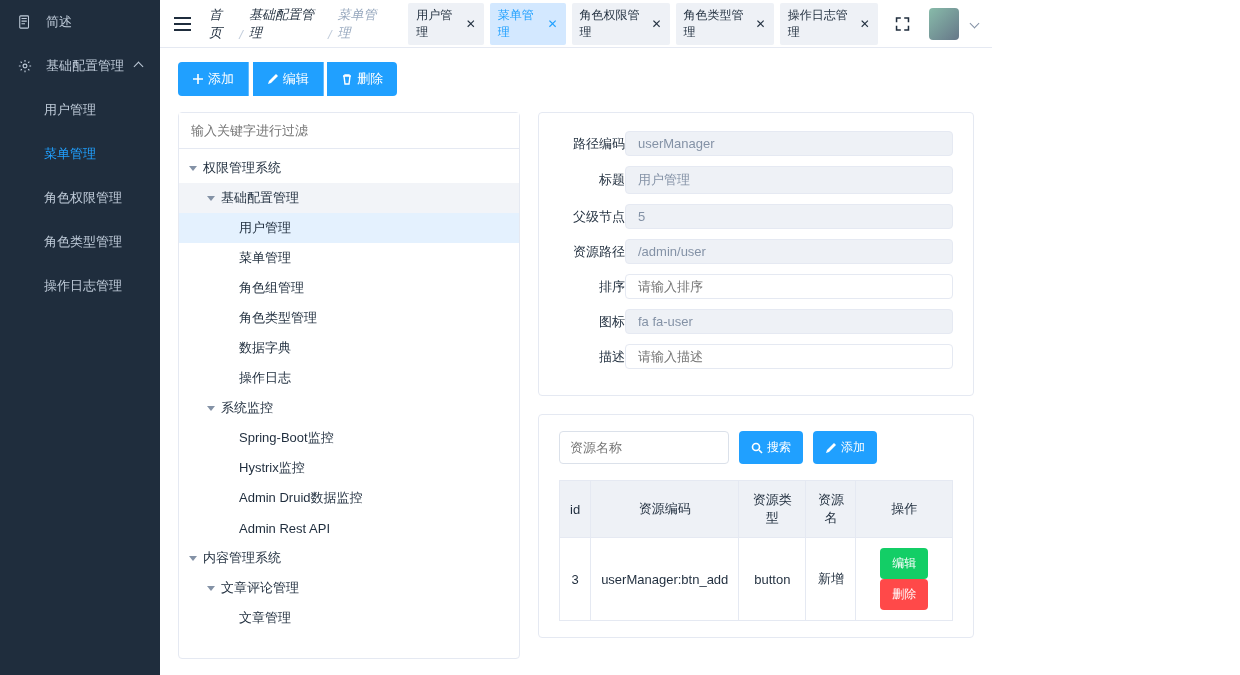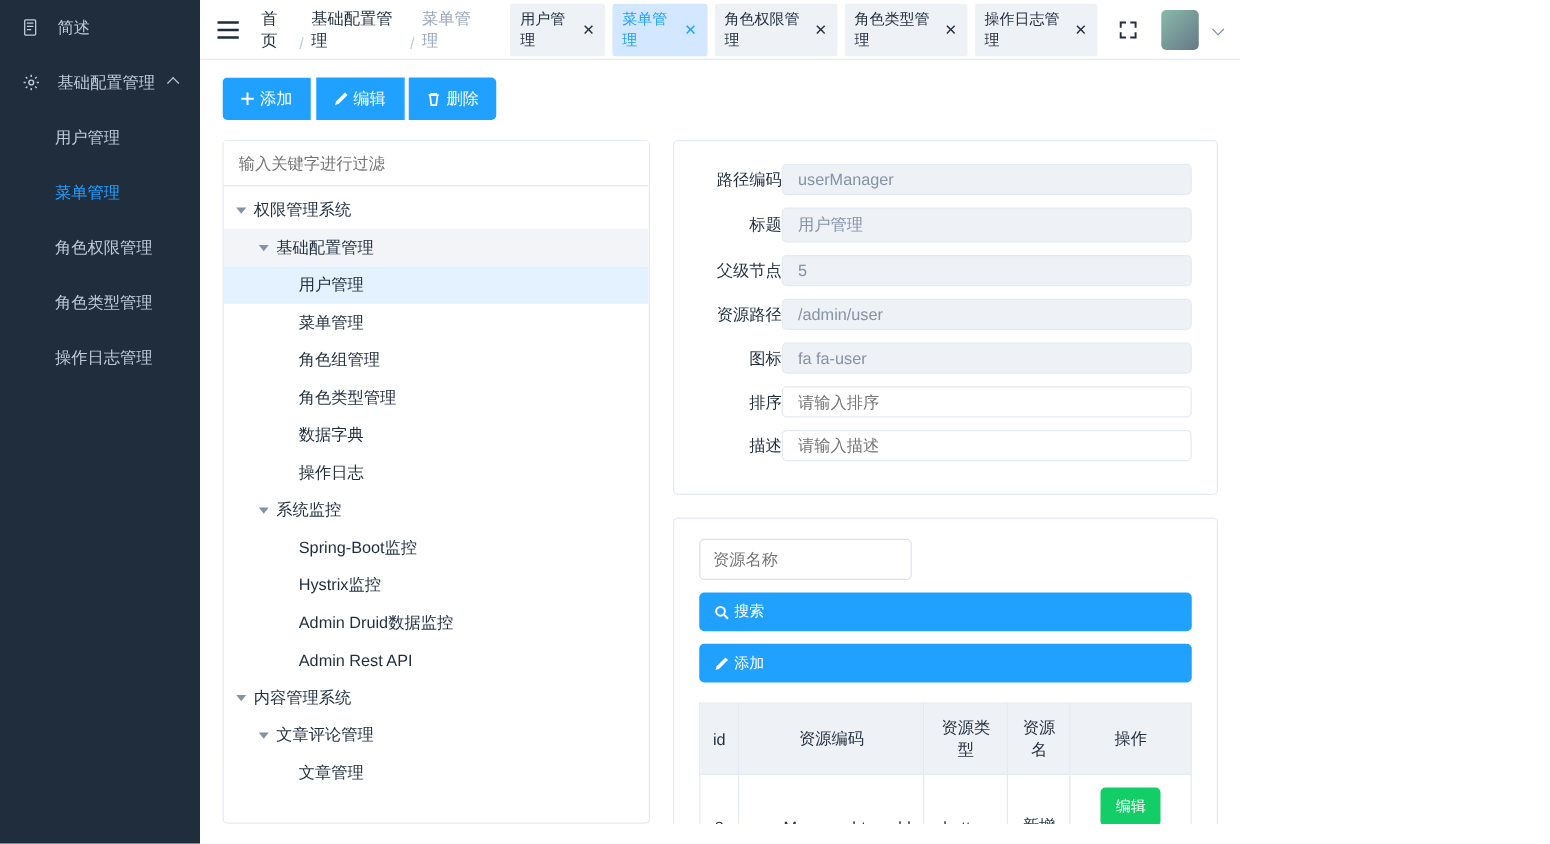--- a/index.html
+++ b/index.html
@@ -13,21 +13,21 @@
 .side-item .ic { width:14px; height:14px; margin-right:14px; display:inline-block; }
 .side-sub { padding-left:44px; }
 .side-header { justify-content:space-between; }
 .chev { border:solid #bfcbd9; border-width:0 1px 1px 0; display:inline-block; padding:3px; transform:rotate(-135deg); }
 
 
 .main { flex:1; display:flex; flex-direction:column; }
 .topbar { height:48px; border-bottom:1px solid #e5e9f2; display:flex; align-items:center; padding:0 14px; gap:8px; }
 .hamburger { width:18px; height:14px; display:flex; flex-direction:column; justify-content:space-between; cursor:pointer; margin-right:10px;}
 .hamburger span { height:2px; background:#1f2d3d; }
-.crumbs { color:#8492a6; display:flex; gap:6px; align-items:flex-end; margin-right:14px;}
+.crumbs { color:#8492a6; display:flex; gap:6px; align-items:flex-end; margin-right:14px;font-style:italic;}
 .crumbs .sep{color:#c0ccda;}
 .crumbs .c-active{color:#97a8be;}
 .crumbs .c-link{color:#1f2d3d;}
 .tabs { display:flex; gap:6px; }
 .tab { background:#eef1f6; color:#1f2d3d; padding:4px 8px; border-radius:2px; font-size:12px; display:flex; align-items:center; gap:6px; cursor:pointer;}
 .tab.active { background:#d3e8ff; color:#20a0ff; }
 .tab .x { font-size:12px; }
 .spacer { flex:1; }
 .fs-ic { width:18px; height:18px; cursor:pointer; }
 .avatar { width:32px; height:32px; border-radius:4px; background:linear-gradient(135deg,#8ba,#678); margin-left:10px; }
@@ -56,21 +56,21 @@
 .tree-node.leaf .tri{visibility:hidden;}
 
 .right-col{flex:1;display:flex;flex-direction:column;gap:18px;overflow:auto;}
 .form{padding:8px 20px 16px;}
 .form-row{display:flex;align-items:center;margin:10px 0;}
 .form-row label{width:66px;text-align:right;color:#1f2d3d;font-size:13px;}
 .form-row .fld{flex:1;border:1px solid #e5e9f2;background:#eef1f6;color:#8492a6;padding:4px 12px;border-radius:4px;font-size:13px;}
 .form-row .fld.enabled{background:#fff;}
 .res-panel{padding:16px 20px;}
 .res-title{font-size:14px;color:#1f2d3d;margin-bottom:14px;}
-.search-row{display:flex;gap:10px;margin-bottom:16px;flex-direction:column;}
+.search-row{display:flex;gap:10px;margin-bottom:16px;}
 .search-in{border:1px solid #dbe1ea;padding:8px 10px;border-radius:4px;width:170px;font-size:13px;}
 table{width:100%;border-collapse:collapse;border:1px solid #e5e9f2;}
 th,td{border:1px solid #e5e9f2;padding:10px;font-size:13px;text-align:center;color:#1f2d3d;}
 th{background:#eef1f6;font-weight:500;}
 </style>
 </head>
 <body>
 
 <div class="app">
   <div class="sidebar">
@@ -258,26 +258,26 @@
             </div>
           <div class="form-row">
               <label>父级节点</label>
               <div class="fld">5</div>
             </div>
           <div class="form-row">
               <label>资源路径</label>
               <div class="fld">/admin/user</div>
             </div>
           <div class="form-row">
+              <label>排序</label>
+              <input class="fld enabled" placeholder="请输入排序" style="">
+            </div>
+          <div class="form-row">
               <label>图标</label>
               <div class="fld">fa fa-user</div>
-            </div>
-          <div class="form-row">
-              <label>排序</label>
-              <input class="fld enabled" placeholder="请输入排序" style="">
             </div>
           <div class="form-row">
               <label>描述</label>
               <input class="fld enabled" placeholder="请输入描述" style="">
             </div>
         </div>
 
         <div class="panel res-panel">
           <div class="search-row">
             <input class="search-in" placeholder="资源名称" style="">

